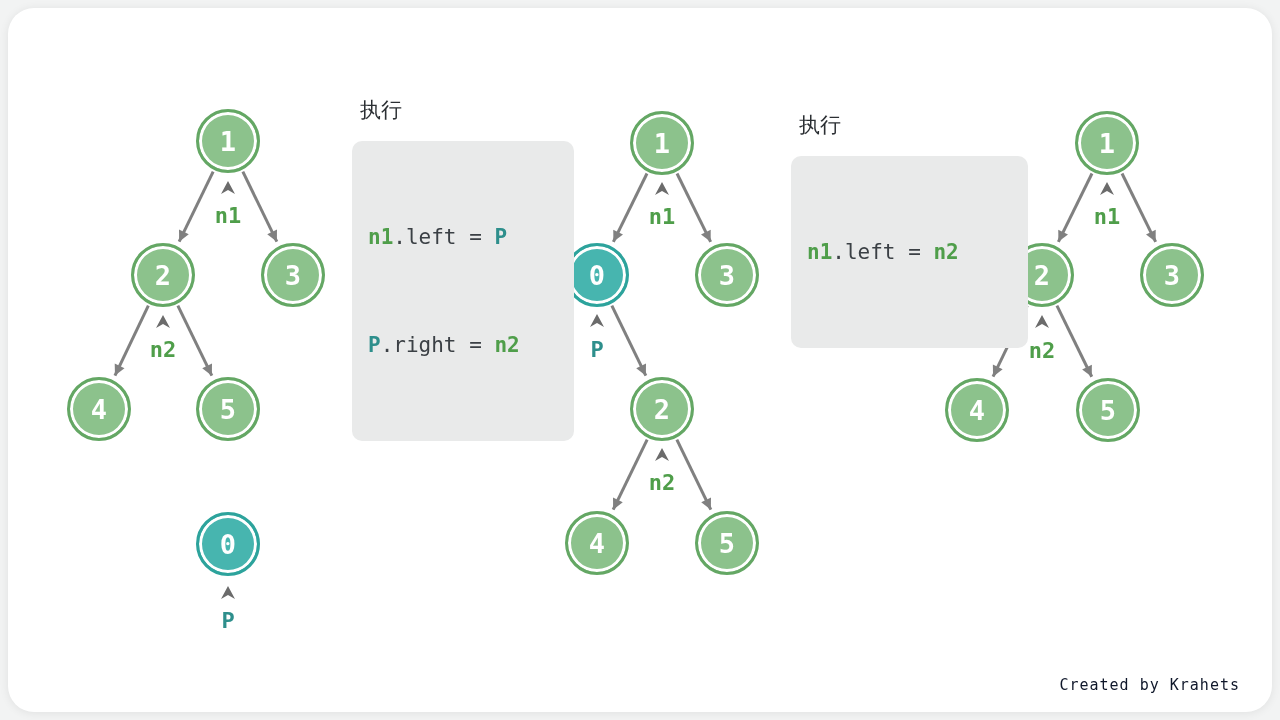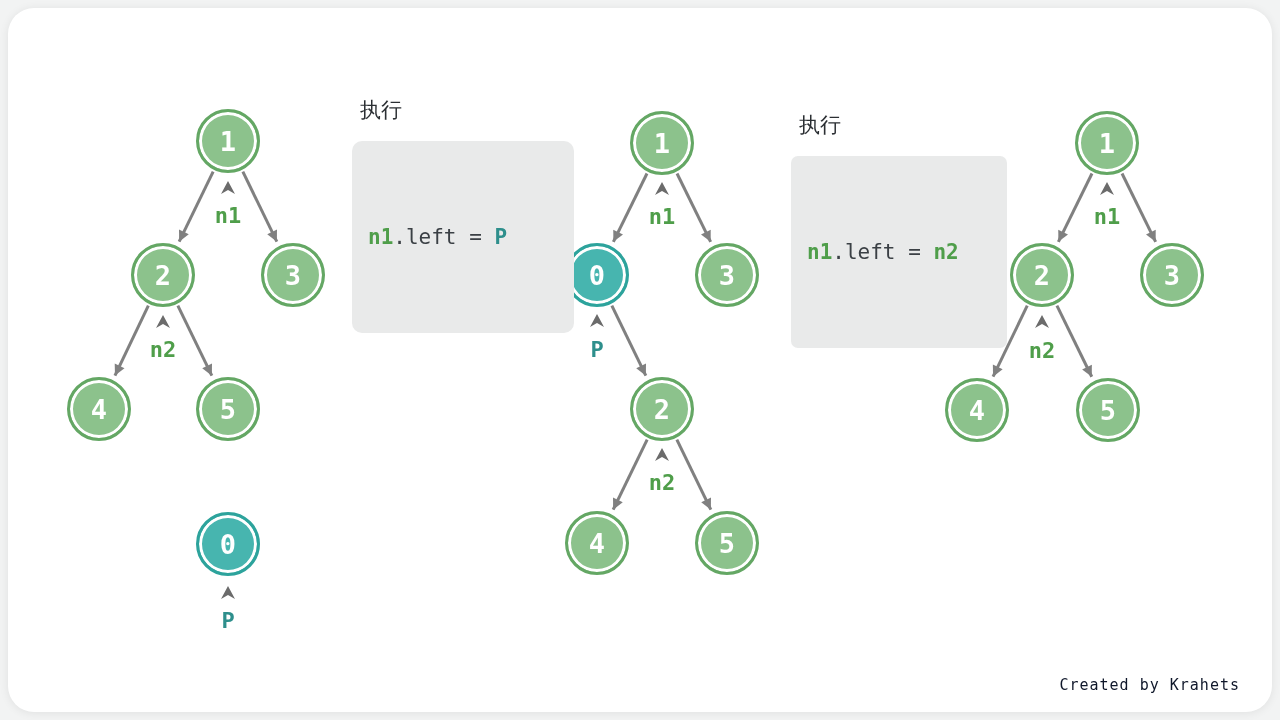--- a/index.html
+++ b/index.html
@@ -107,23 +107,24 @@
     <div class="node green" style="left: 945px; top: 378px;">4</div>
     <div class="node green" style="left: 1076px; top: 378px;">5</div>
     <div class="ptr green" style="left: 1107px; top: 217px;">n1</div>
     <div class="ptr green" style="left: 1042px; top: 351px;">n2</div>
   </div>
 
 <div class="panel" style="left:352px;top:96px;">
   <div class="panel-title">执行</div>
   <div class="code-box" style="width:222px;">
     <div class="code-line"><span class="tok-green">n1</span><span>.left = </span><span class="tok-teal">P</span></div>
+    <div class="code-line"><span class="tok-teal">P</span><span>.right = </span><span class="tok-green">n2</span></div>
   </div>
 </div>
 
 <div class="panel" style="left:791px;top:111px;">
   <div class="panel-title">执行</div>
-  <div class="code-box" style="width:216px;border-radius:7px;">
+  <div class="code-box" style="width:237px;">
     <div class="code-line"><span class="tok-green">n1</span><span>.left = </span><span class="tok-green">n2</span></div>
   </div>
 </div>
 
 <div class="watermark">Created by Krahets</div>
 
 </body></html>

